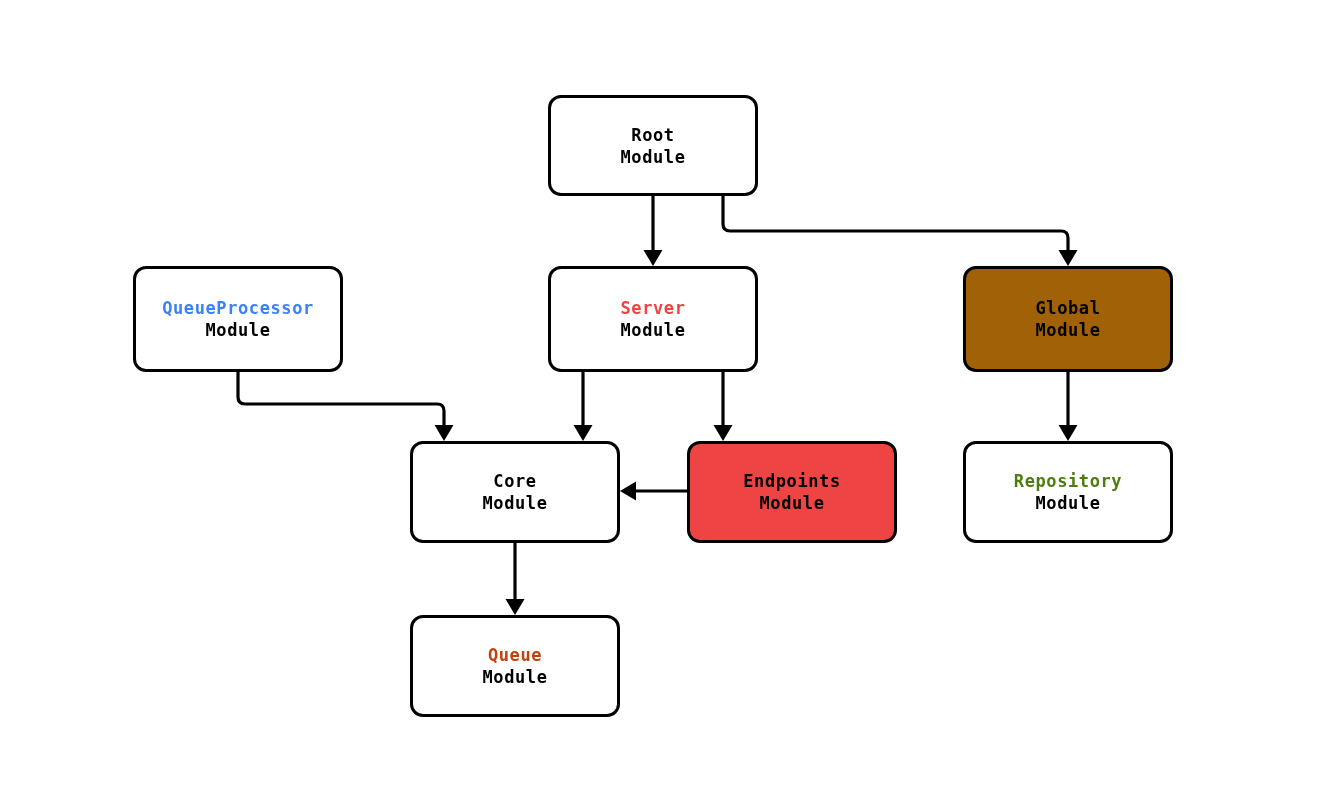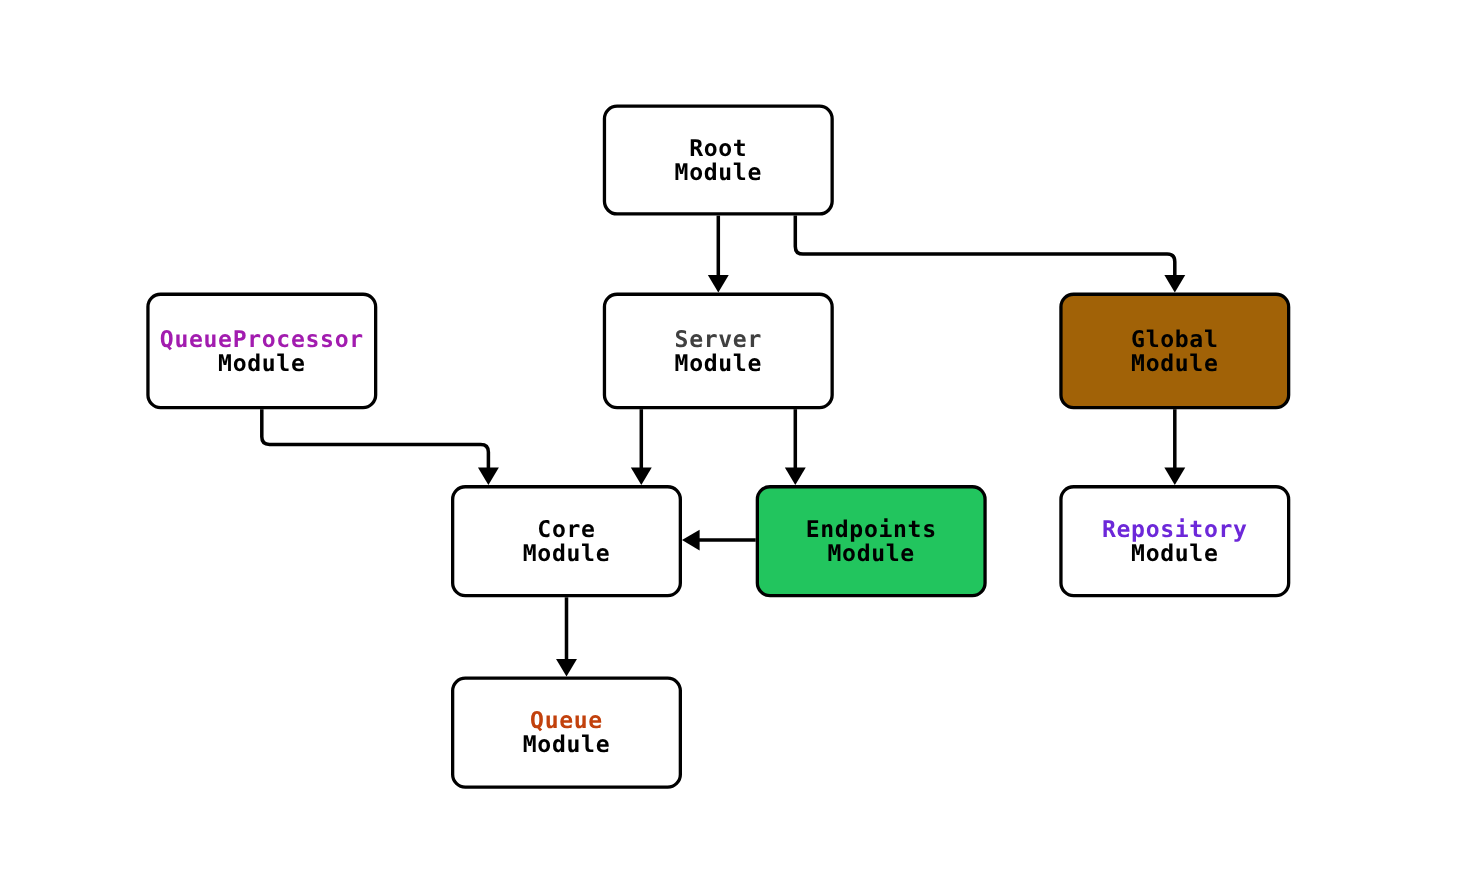--- a/index.html
+++ b/index.html
@@ -33,21 +33,21 @@
     border: 3.2px solid #000000;
     border-radius: 13px;
     display: flex;
     flex-direction: column;
     align-items: center;
     justify-content: center;
     z-index: 2;
   }
   .node-label-line {
     font-family: "DejaVu Sans Mono", "Liberation Mono", monospace;
-    font-size: 21px;
+    font-size: 17px;
     font-weight: bold;
     color: #000000;
     line-height: 22px;
     letter-spacing: 0.6px;
     white-space: pre;
     text-align: center;
   }
 </style>
 </head>
 <body>
@@ -72,41 +72,41 @@
       <path d="M 515 543 L 515 605" fill="none" stroke="#000000" stroke-width="3.2" stroke-linecap="butt" stroke-linejoin="round"></path>
       <polygon points="515,615 505.5,599 524.5,599" fill="#000000"></polygon>
     </svg>
 
   <div id="node-layer">
       <div class="node" style="left: 548px; top: 95px; width: 210px; height: 101px; background: rgb(255, 255, 255); border-color: rgb(0, 0, 0);">
         <div class="node-label-line" style="color: rgb(0, 0, 0);">Root</div>
         <div class="node-label-line" style="color: rgb(0, 0, 0);">Module</div>
       </div>
       <div class="node" style="left: 133px; top: 266px; width: 210px; height: 106px; background: rgb(255, 255, 255); border-color: rgb(0, 0, 0);">
-        <div class="node-label-line" style="color: #a21caf;">QueueProcessor</div>
+        <div class="node-label-line" style="color: #3b82f6;">QueueProcessor</div>
         <div class="node-label-line" style="color: rgb(0, 0, 0);">Module</div>
       </div>
       <div class="node" style="left: 548px; top: 266px; width: 210px; height: 106px; background: rgb(255, 255, 255); border-color: rgb(0, 0, 0);">
-        <div class="node-label-line" style="color: #404040;">Server</div>
+        <div class="node-label-line" style="color: #ef4444;">Server</div>
         <div class="node-label-line" style="color: rgb(0, 0, 0);">Module</div>
       </div>
       <div class="node" style="left: 963px; top: 266px; width: 210px; height: 106px; background: #a16207; border-color: rgb(0, 0, 0);">
         <div class="node-label-line" style="color: rgb(0, 0, 0);">Global</div>
         <div class="node-label-line" style="color: rgb(0, 0, 0);">Module</div>
       </div>
       <div class="node" style="left: 410px; top: 441px; width: 210px; height: 102px; background: rgb(255, 255, 255); border-color: rgb(0, 0, 0);">
         <div class="node-label-line" style="color: rgb(0, 0, 0);">Core</div>
         <div class="node-label-line" style="color: rgb(0, 0, 0);">Module</div>
       </div>
-      <div class="node" style="left: 687px; top: 441px; width: 210px; height: 102px; background: #22c55e; border-color: rgb(0, 0, 0);">
+      <div class="node" style="left: 687px; top: 441px; width: 210px; height: 102px; background: #ef4444; border-color: rgb(0, 0, 0);">
         <div class="node-label-line" style="color: rgb(0, 0, 0);">Endpoints</div>
         <div class="node-label-line" style="color: rgb(0, 0, 0);">Module</div>
       </div>
       <div class="node" style="left: 963px; top: 441px; width: 210px; height: 102px; background: rgb(255, 255, 255); border-color: rgb(0, 0, 0);">
-        <div class="node-label-line" style="color: #6d28d9;">Repository</div>
+        <div class="node-label-line" style="color: #4d7c0f;">Repository</div>
         <div class="node-label-line" style="color: rgb(0, 0, 0);">Module</div>
       </div>
       <div class="node" style="left: 410px; top: 615px; width: 210px; height: 102px; background: rgb(255, 255, 255); border-color: rgb(0, 0, 0);">
         <div class="node-label-line" style="color: #c2410c;">Queue</div>
         <div class="node-label-line" style="color: rgb(0, 0, 0);">Module</div>
       </div>
     </div>
 
 </div>
 

